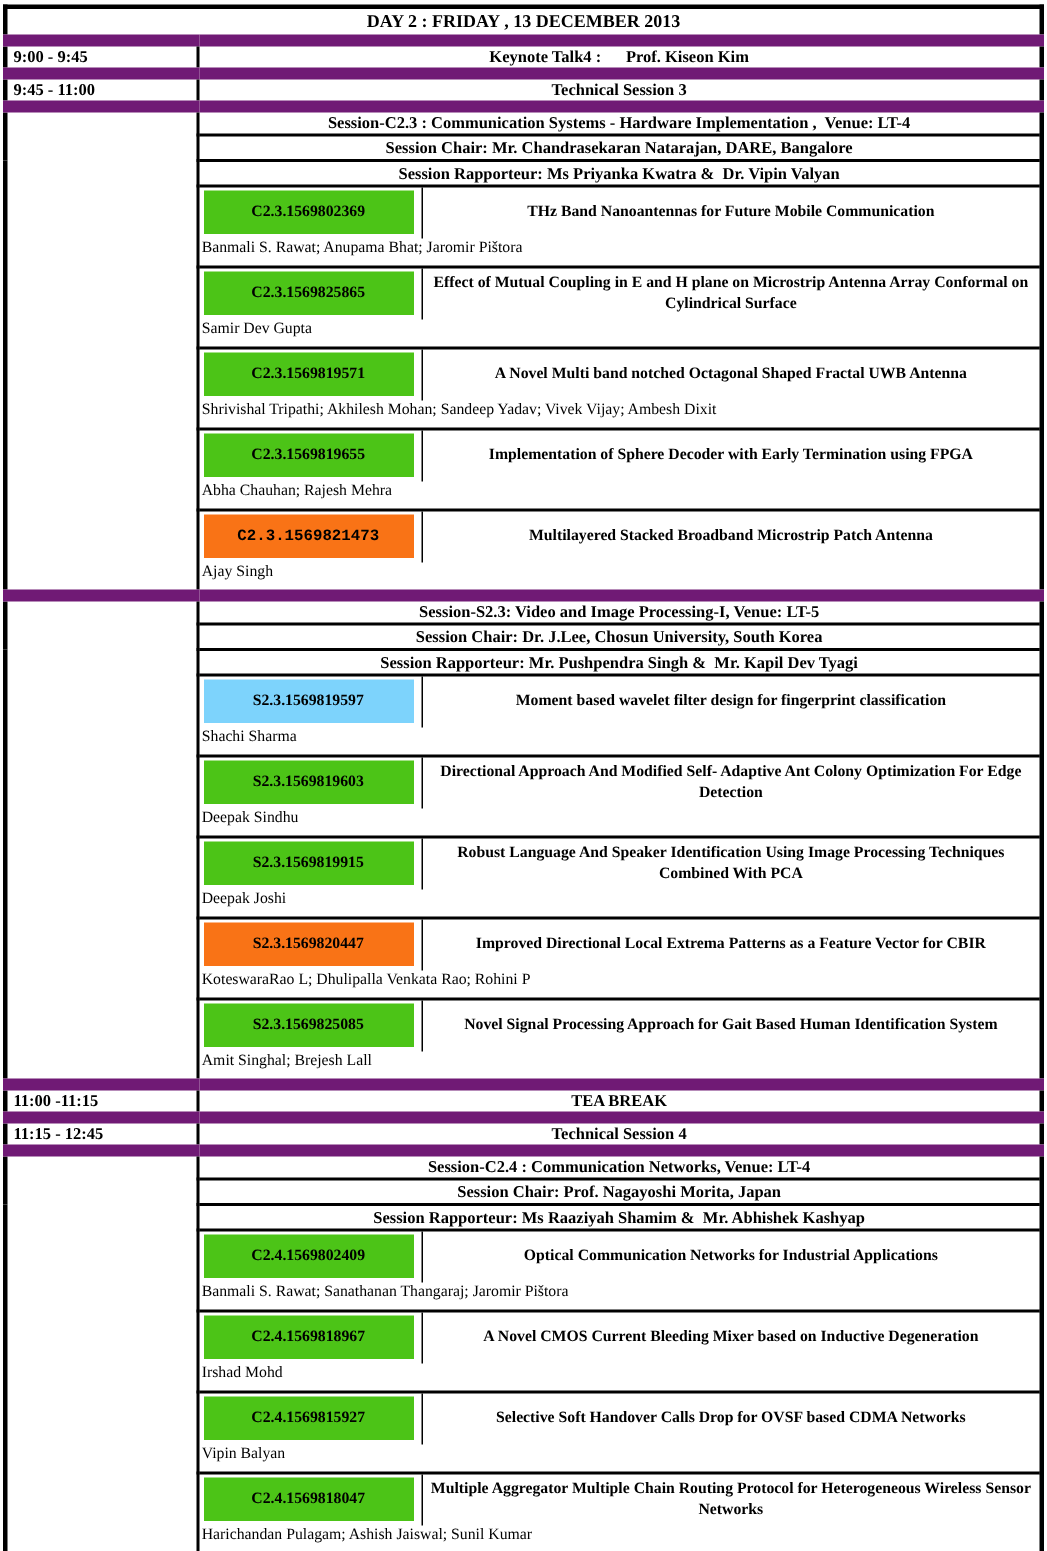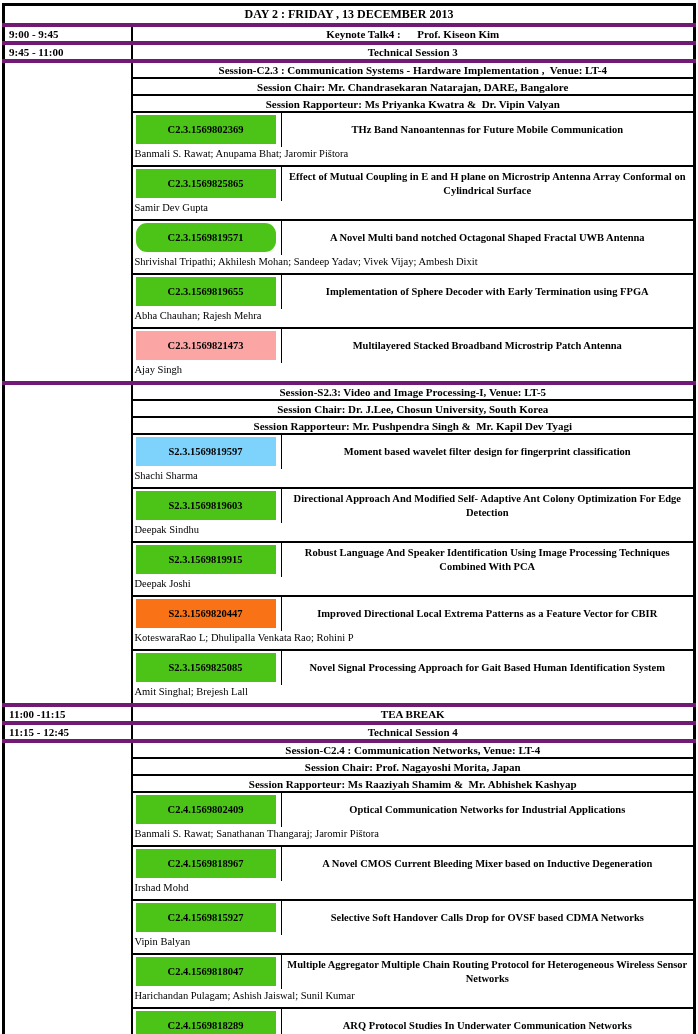--- a/index.html
+++ b/index.html
@@ -48,21 +48,21 @@
   }
   td.time-span-cell { vertical-align: top; }
   td.center-cell {
     height: 17px;
     text-align: center;
     font-weight: bold;
     font-size: 11px;
     white-space: pre-wrap;
     padding: 1px 4px;
   }
-  tr.thick-top td { border-top: 4px solid #701a75; }
+  tr.thick-top td { border-top: 8px solid #701a75; }
   td.paper-cell { padding: 0; }
   .paper { display: block; }
   .paper-top { display: flex; align-items: stretch; }
   .id-col {
     flex: 0 0 149px;
     width: 149px;
     box-sizing: border-box;
     border-right: 1.5px solid #000;
     padding: 2px 5px 3px 3px;
     display: flex;
@@ -152,21 +152,21 @@
               </div>
               <div class="authors-row">Samir Dev Gupta</div>
             </div>
           </td>
         </tr>
         <tr>
           <td class="paper-cell">
             <div class="paper">
               <div class="paper-top">
                 <div class="id-col">
-                  <div class="id-badge" style="background: rgb(76, 196, 23); border-radius: 11px;">C2.3.1569819571</div>
+                  <div class="id-badge" style="background: rgb(76, 196, 23);">C2.3.1569819571</div>
                 </div>
                 <div class="title-col">A Novel Multi band notched Octagonal Shaped Fractal UWB Antenna</div>
               </div>
               <div class="authors-row">Shrivishal Tripathi; Akhilesh Mohan; Sandeep Yadav; Vivek Vijay; Ambesh Dixit</div>
             </div>
           </td>
         </tr>
         <tr>
           <td class="paper-cell">
             <div class="paper">
@@ -178,21 +178,21 @@
               </div>
               <div class="authors-row">Abha Chauhan; Rajesh Mehra</div>
             </div>
           </td>
         </tr>
         <tr>
           <td class="paper-cell">
             <div class="paper">
               <div class="paper-top">
                 <div class="id-col">
-                  <div class="id-badge" style="background: #fca5a5;">C2.3.1569821473</div>
+                  <div class="id-badge" style="background: #f97316; font-family: Liberation Mono, monospace;">C2.3.1569821473</div>
                 </div>
                 <div class="title-col">Multilayered Stacked Broadband Microstrip Patch Antenna</div>
               </div>
               <div class="authors-row">Ajay Singh</div>
             </div>
           </td>
         </tr>
         <tr class="thick-top">
           <td class="time-cell time-span-cell" rowspan="8"></td>
           <td class="center-cell">Session-S2.3: Video and Image Processing-I, Venue: LT-5</td>

